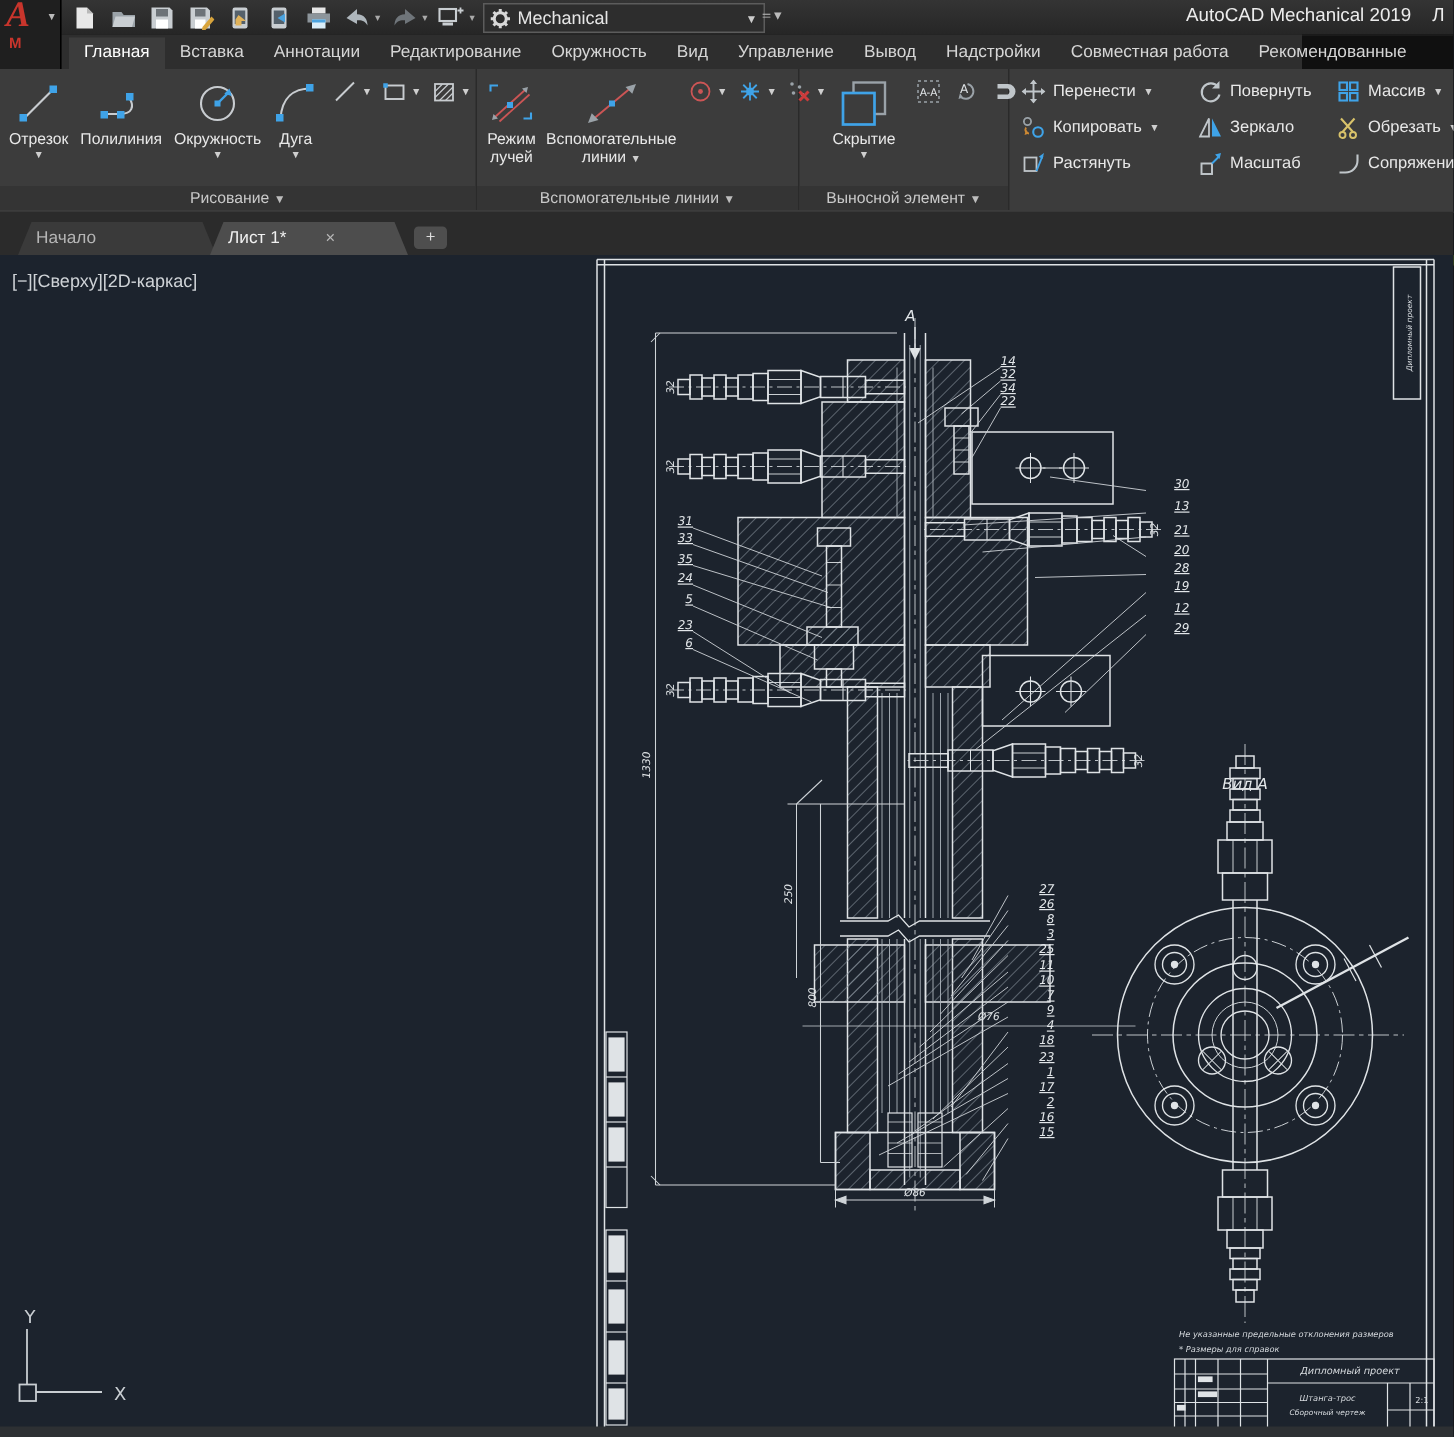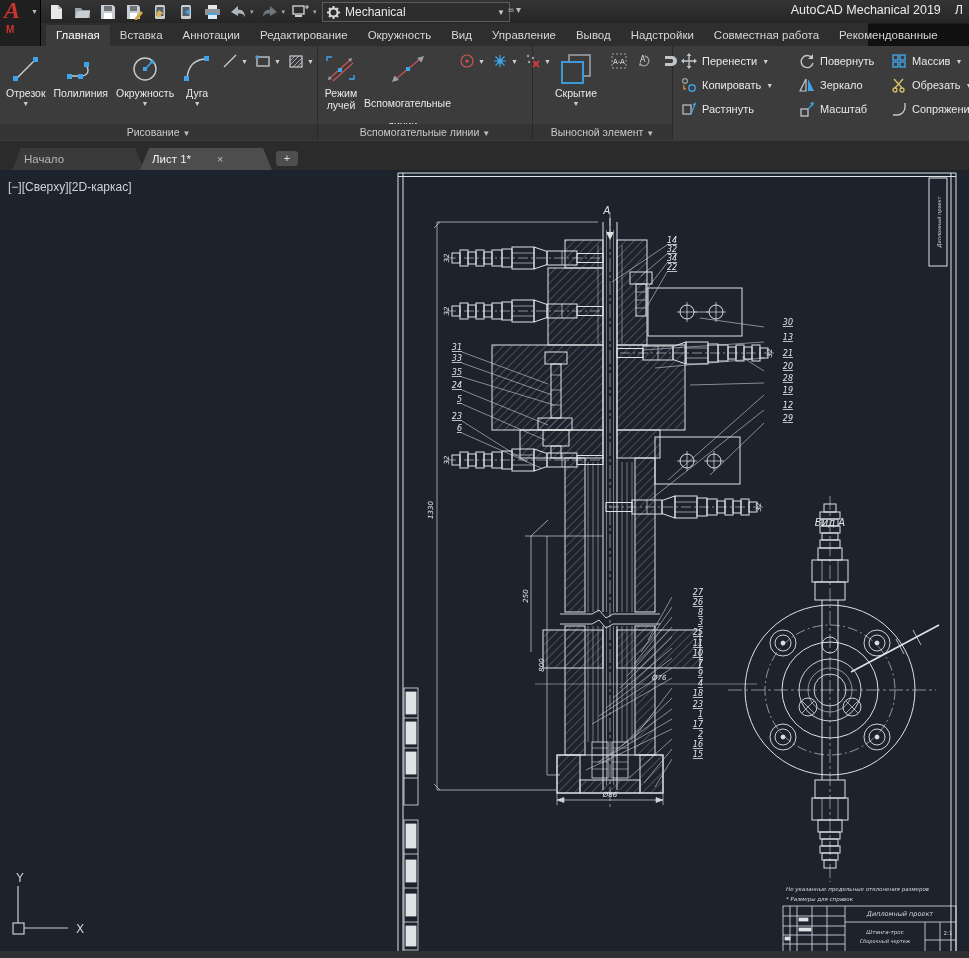--- a/index.html
+++ b/index.html
@@ -259,21 +259,21 @@
               <line x1="9" y1="28" x2="29" y2="10" stroke="#cc5555" stroke-width="1.2"></line>
               <path d="M4 27 l4 -1 -3 -3 z M28 5 l-4 1 3 3 z" fill="#9aa2a8"></path>
               <path d="M25 26 h5 v-4" fill="none" stroke="#3fa3e8" stroke-width="1.4"></path>
               <path d="M8 4 h-5 v4" fill="none" stroke="#3fa3e8" stroke-width="1.4"></path>
               <rect x="14" y="15" width="4" height="4" fill="#3fa3e8"></rect>
             </svg>
           </span>
         <span>Режим</span>
         <span>лучей</span>
       </div>
-      <div class="bigbtn" style="width:112px;gap:10px;">
+      <div class="bigbtn" style="width:112px;">
         <span class="icon">
             <svg width="40" height="32">
               <line x1="8" y1="26" x2="32" y2="6" stroke="#cc5555" stroke-width="1.3"></line>
               <path d="M4 29 l7 -2 -4.5 -4.5 z" fill="#9aa2a8"></path>
               <path d="M36 3 l-7 2 4.5 4.5 z" fill="#9aa2a8"></path>
               <rect x="18" y="14" width="4" height="4" fill="#3fa3e8"></rect>
             </svg>
           </span>
         <span>Вспомогательные</span>
         <span><span>линии</span> <span class="caret">▼</span></span>

